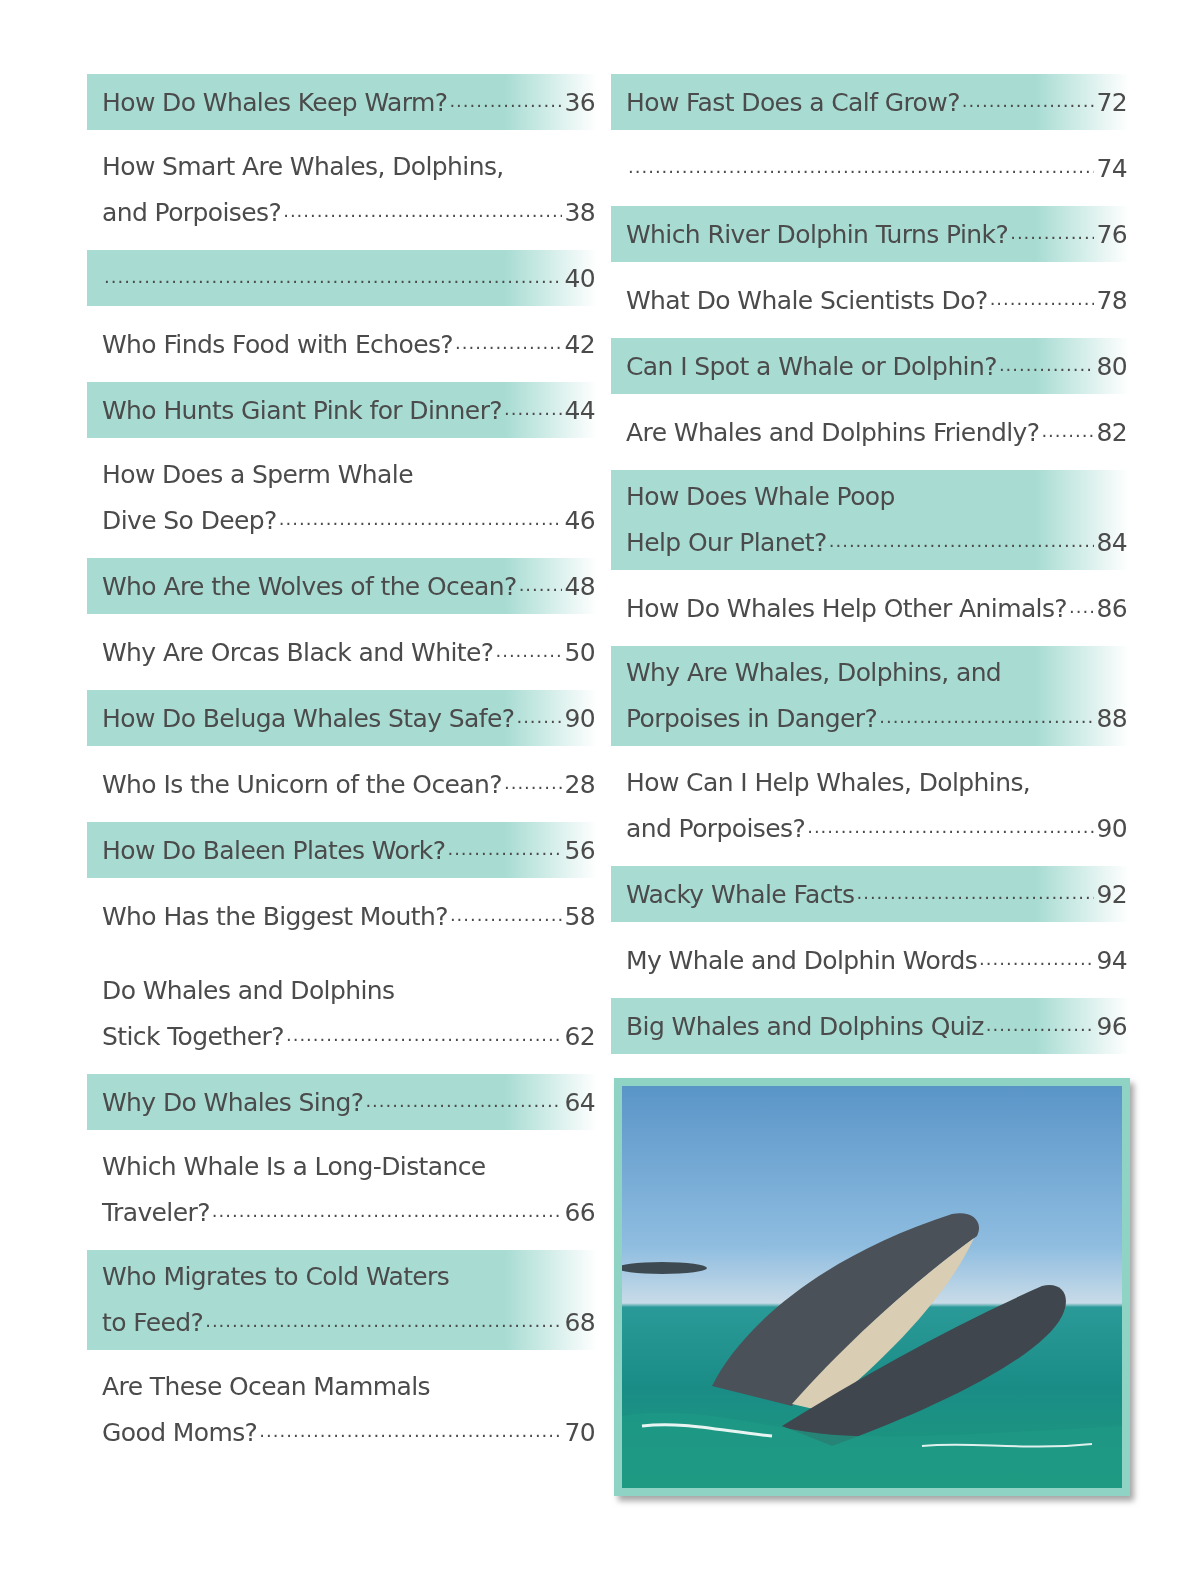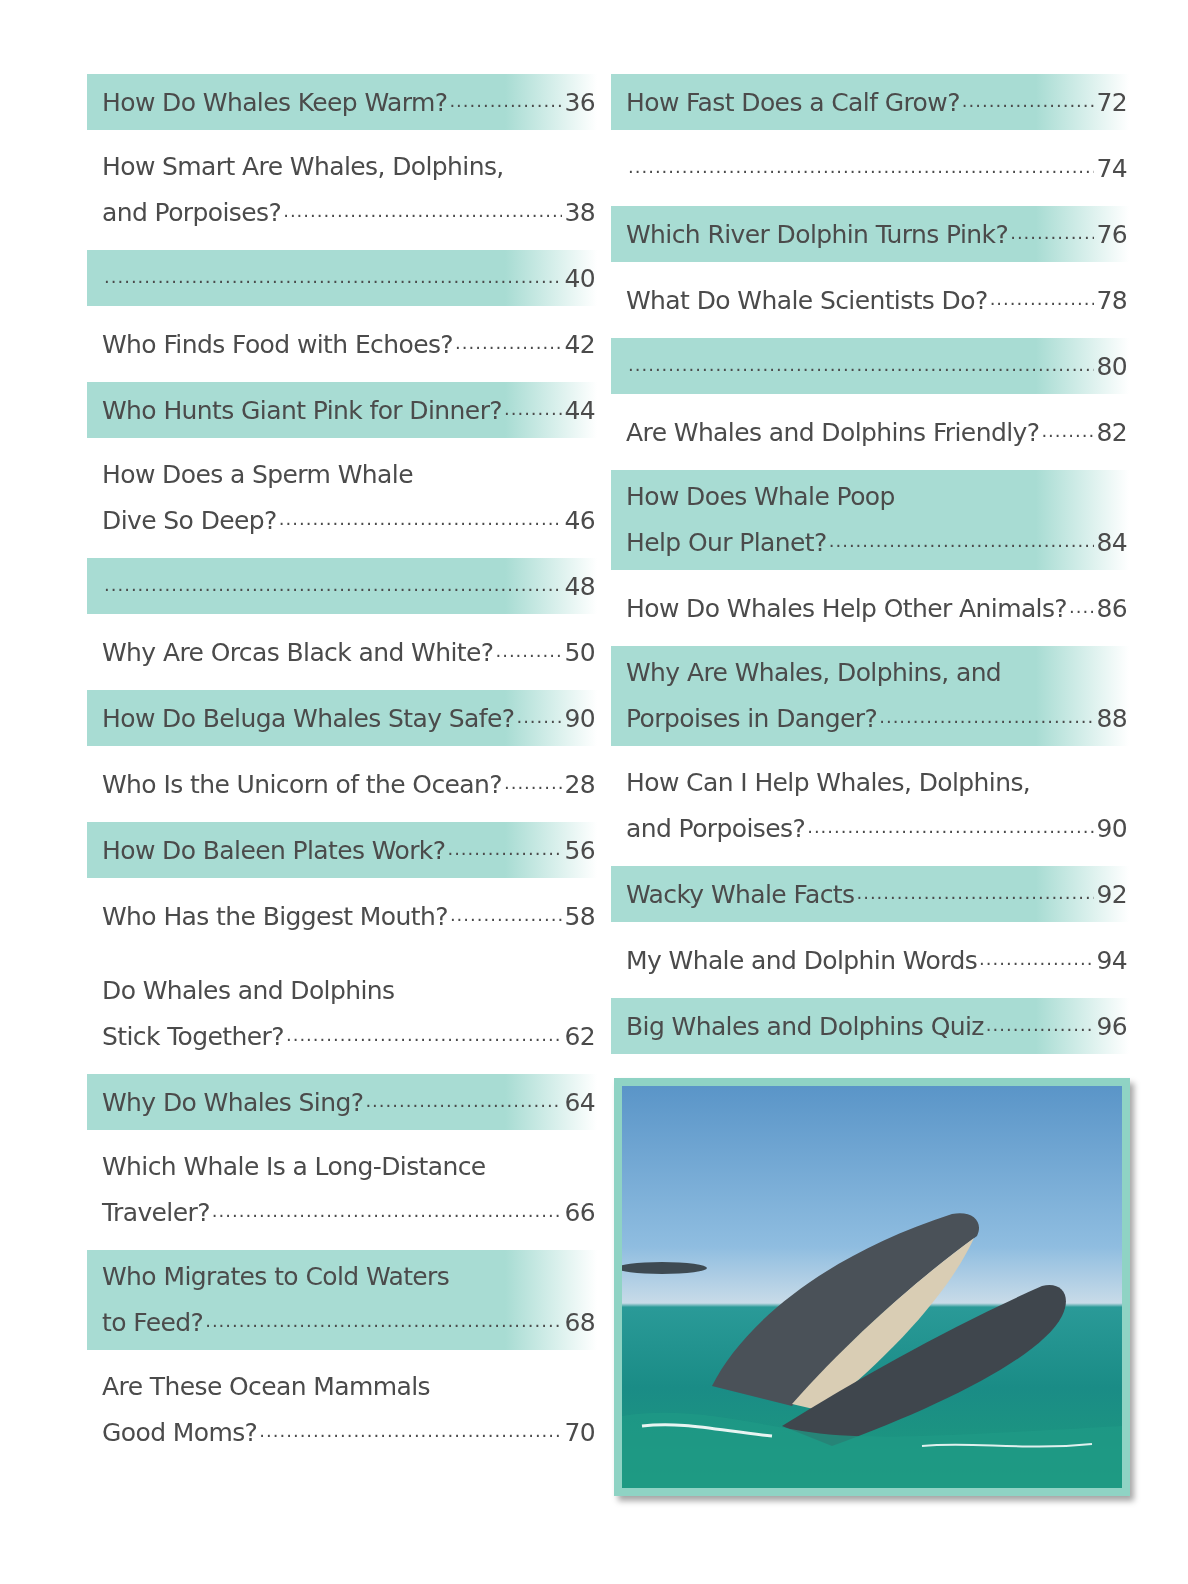--- a/index.html
+++ b/index.html
@@ -73,20 +73,21 @@
       <div class="line1">How Does a Sperm Whale</div>
       <div class="line2">
         <span>Dive So Deep?</span>
         <span class="dots"></span>
         <span class="page">46</span>
       </div>
     </div>
     <div class="gap"></div>
     <div class="entry single hl">
       <div class="line2">
+        <span>Who Are the Wolves of the Ocean?</span>
         <span class="dots"></span>
         <span class="page">48</span>
       </div>
     </div>
     <div class="gap"></div>
     <div class="entry single">
       <div class="line2">
         <span>Why Are Orcas Black and White?</span>
         <span class="dots"></span>
         <span class="page">50</span>
@@ -198,20 +199,21 @@
     <div class="entry single">
       <div class="line2">
         <span>What Do Whale Scientists Do?</span>
         <span class="dots"></span>
         <span class="page">78</span>
       </div>
     </div>
     <div class="gap"></div>
     <div class="entry single hl">
       <div class="line2">
+        <span>Can I Spot a Whale or Dolphin?</span>
         <span class="dots"></span>
         <span class="page">80</span>
       </div>
     </div>
     <div class="gap"></div>
     <div class="entry single">
       <div class="line2">
         <span>Are Whales and Dolphins Friendly?</span>
         <span class="dots"></span>
         <span class="page">82</span>

